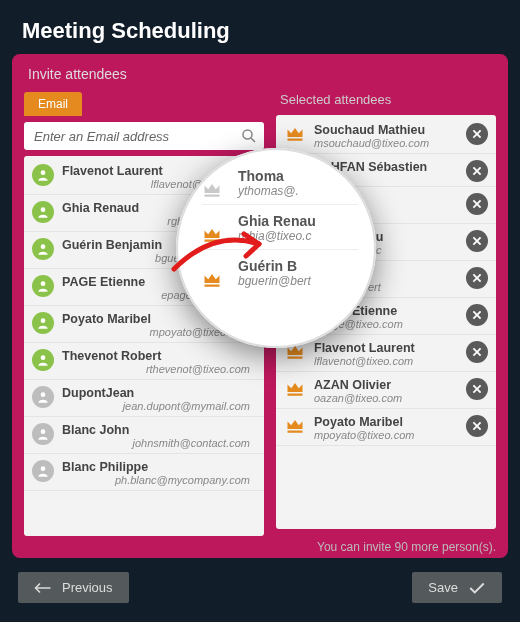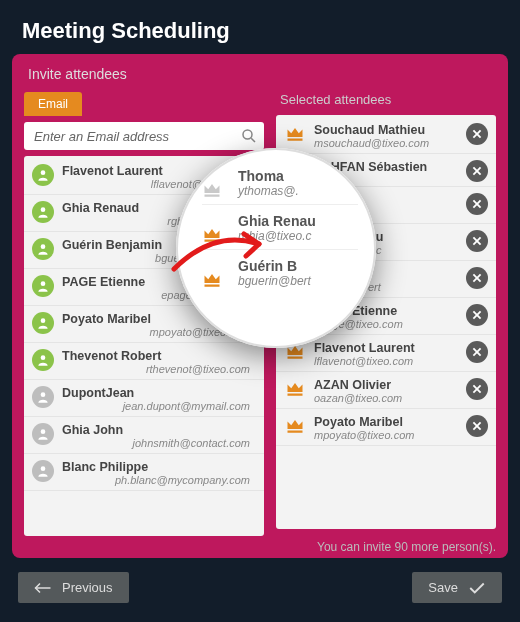--- a/index.html
+++ b/index.html
@@ -158,21 +158,21 @@
             </div>
           </div>
           <div class="row">
             <div class="avatar gray">
               <svg viewBox="0 0 24 24">
                 <circle cx="12" cy="8" r="4" fill="#fff"></circle>
                 <path d="M4,22 C4,15 20,15 20,22 Z" fill="#fff"></path>
               </svg>
             </div>
   <div class="info">
-              <div class="nm">Ghia John</div>
+              <div class="nm">Blanc John</div>
   <span class="em">johnsmith@contact.com</span>
             </div>
           </div>
           <div class="row">
             <div class="avatar gray">
               <svg viewBox="0 0 24 24">
                 <circle cx="12" cy="8" r="4" fill="#fff"></circle>
                 <path d="M4,22 C4,15 20,15 20,22 Z" fill="#fff"></path>
               </svg>
             </div>

